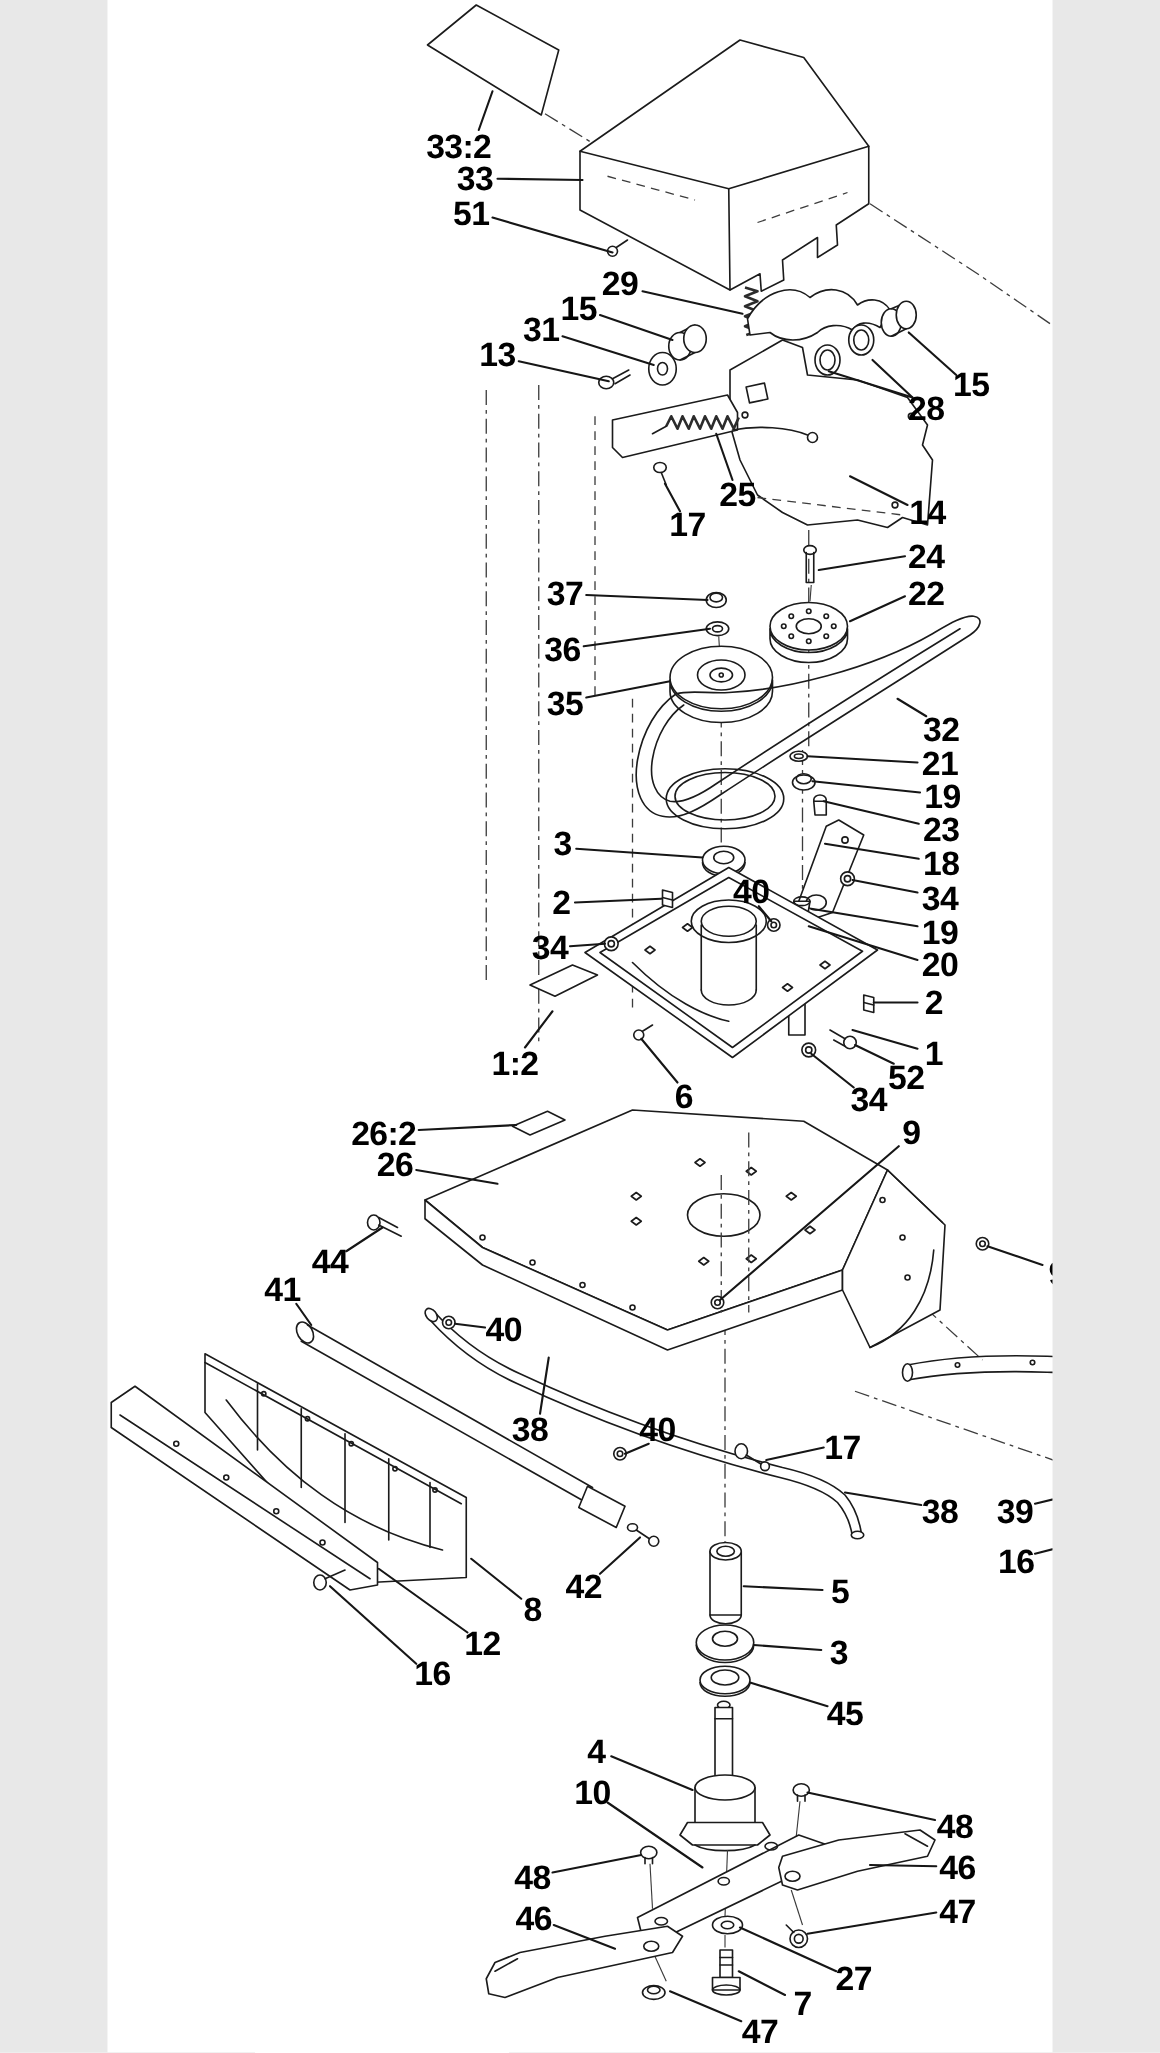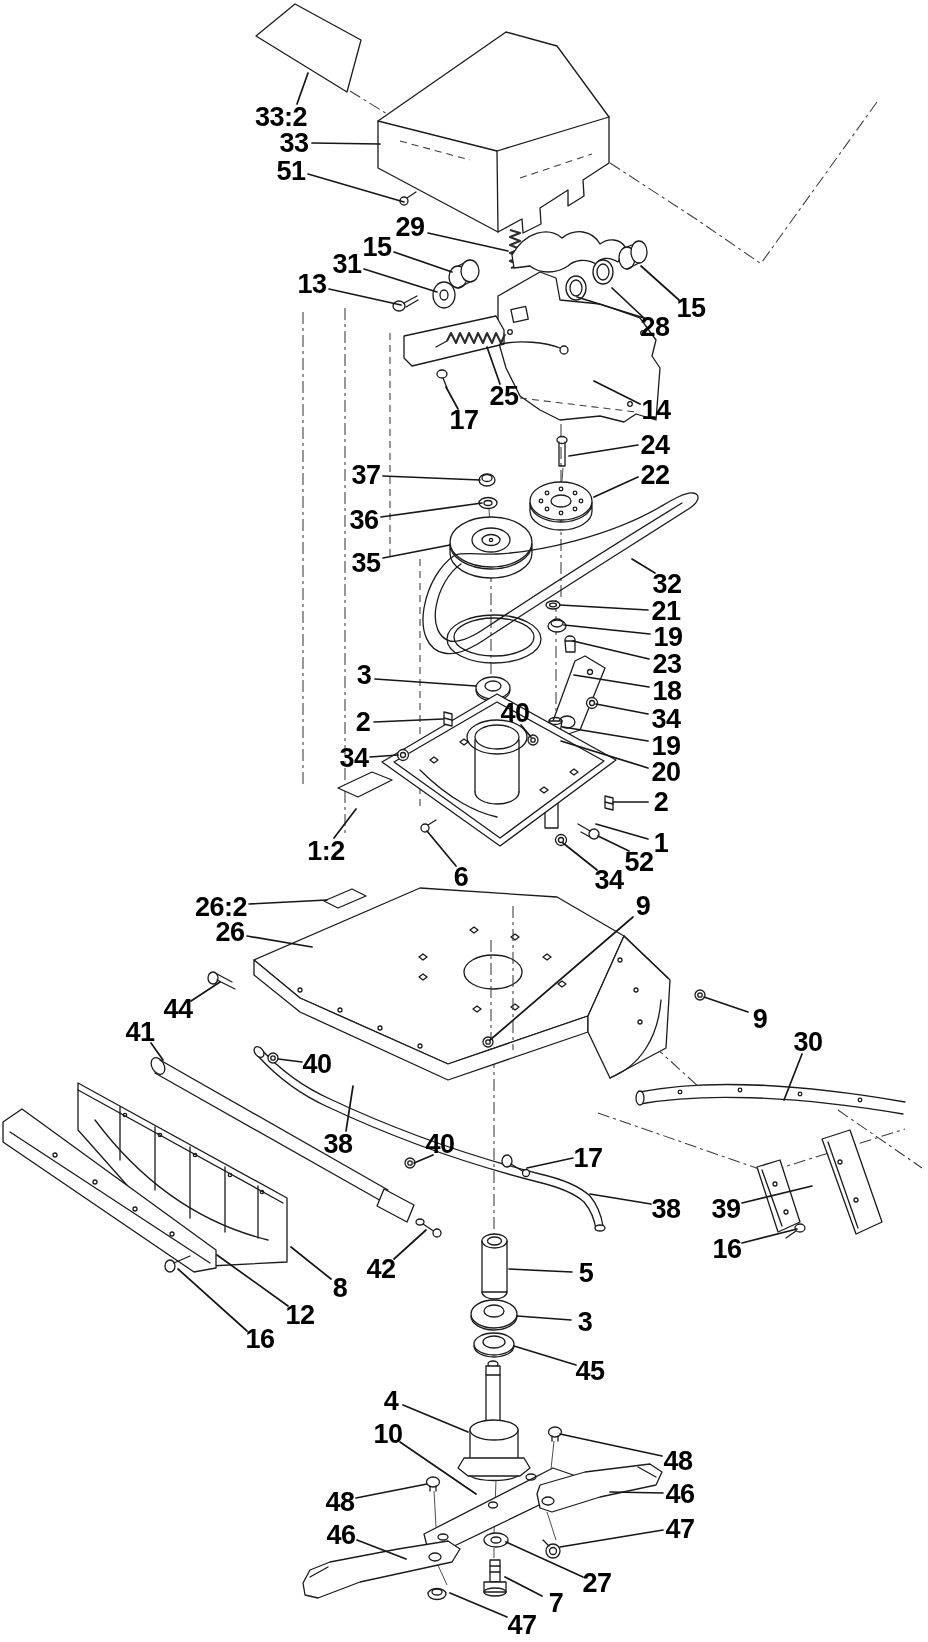--- a/index.html
+++ b/index.html
@@ -1,16 +1,16 @@
 <!DOCTYPE html>
 <html><head>
 <meta charset="utf-8">
 <style>
   html,body{margin:0;padding:0;background:#e8e8e8;}
-  .stage{position:relative;width:928px;height:1642px;background:#ffffff;margin:0 auto;overflow:hidden;
+  .stage{position:relative;width:756px;height:1642px;background:#ffffff;margin:0 auto;overflow:hidden;
          font-family:"Liberation Sans",sans-serif;}
   svg{position:absolute;left:0;top:0;}
   svg *{vector-effect:non-scaling-stroke;}
   .ln{fill:none;stroke:#1b1b1b;stroke-width:1.3;stroke-linejoin:round;stroke-linecap:round;}
   .solid{fill:#ffffff;stroke:#1b1b1b;stroke-width:1.3;stroke-linejoin:round;}
   .hair{fill:none;stroke:#3a3a3a;stroke-width:0.9;}
   .phantom{fill:none;stroke:#3c3c3c;stroke-width:1.05;stroke-dasharray:12 4 3 4;}
   .dashed{fill:none;stroke:#3c3c3c;stroke-width:1.05;stroke-dasharray:7 5;}
   .coil{fill:none;stroke:#2c2c2c;stroke-width:2.1;stroke-linejoin:round;}
   .leader{fill:none;stroke:#161616;stroke-width:1.7;stroke-linecap:round;}

